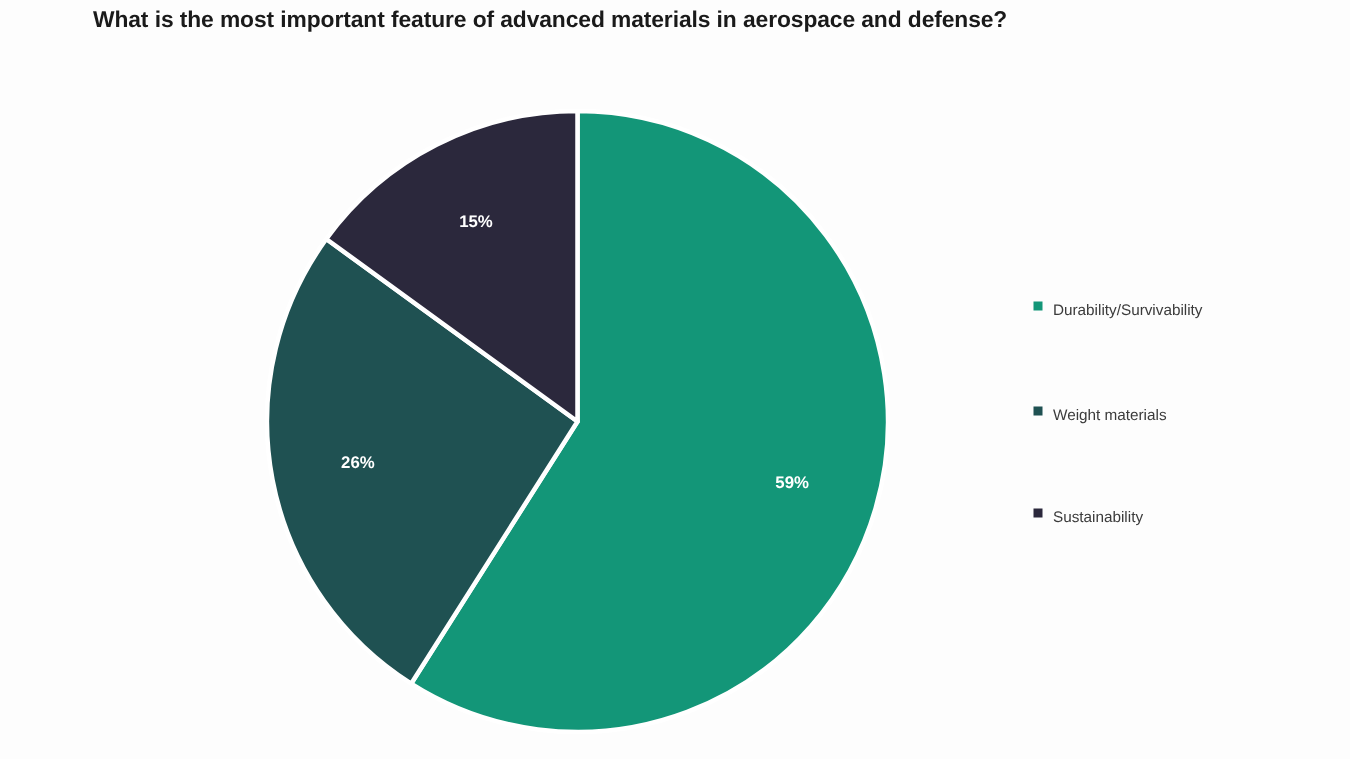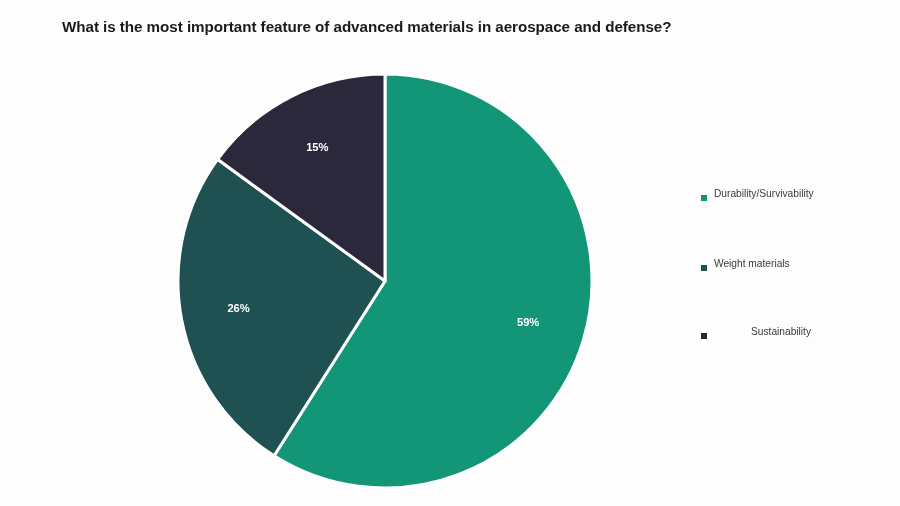--- a/index.html
+++ b/index.html
@@ -15,21 +15,21 @@
     position: relative;
   }
   #canvas {
     position: relative;
     width: 900px;
     height: 506px;
   }
   #chart-title {
     position: absolute;
     left: 62px;
-    top: 18px;
+    top: 5px;
     font-size: 15.2px;
     font-weight: bold;
     color: #1a1a1a;
     letter-spacing: -0.05px;
     white-space: nowrap;
   }
   #pie-wrap {
     position: absolute;
     left: 178px;
     top: 74px;
@@ -51,25 +51,26 @@
     dominant-baseline: middle;
   }
   #legend {
     position: absolute;
     left: 689px;
     top: 180px;
     width: 190px;
   }
   .legend-item {
     position: absolute;
-    left: 12px;
+    left: 0;
     display: flex;
-    align-items: flex-end;
+    align-items: flex-start;
     height: 14px;
     white-space: nowrap;
+    margin-top: 14px;
   }
   .legend-swatch {
     width: 6px;
     height: 6px;
     flex: 0 0 6px;
     margin-right: 7px;
   }
   .legend-label {
     font-size: 10.2px;
     color: #3b3b3b;
@@ -100,19 +101,19 @@
 
   <div id="legend">
       <div class="legend-item" style="top: 7px;">
         <span class="legend-swatch" style="background: rgb(19, 150, 120);"></span>
         <span class="legend-label">Durability/Survivability</span>
       </div>
       <div class="legend-item" style="top: 77px;">
         <span class="legend-swatch" style="background: rgb(31, 81, 82);"></span>
         <span class="legend-label">Weight materials</span>
       </div>
-      <div class="legend-item" style="top: 145px; gap: 37px;">
+      <div class="legend-item" style="top: 145px;">
         <span class="legend-swatch" style="background: rgb(43, 40, 60);"></span>
         <span class="legend-label">Sustainability</span>
       </div>
     </div>
 
 </div>
 
 </body></html>

